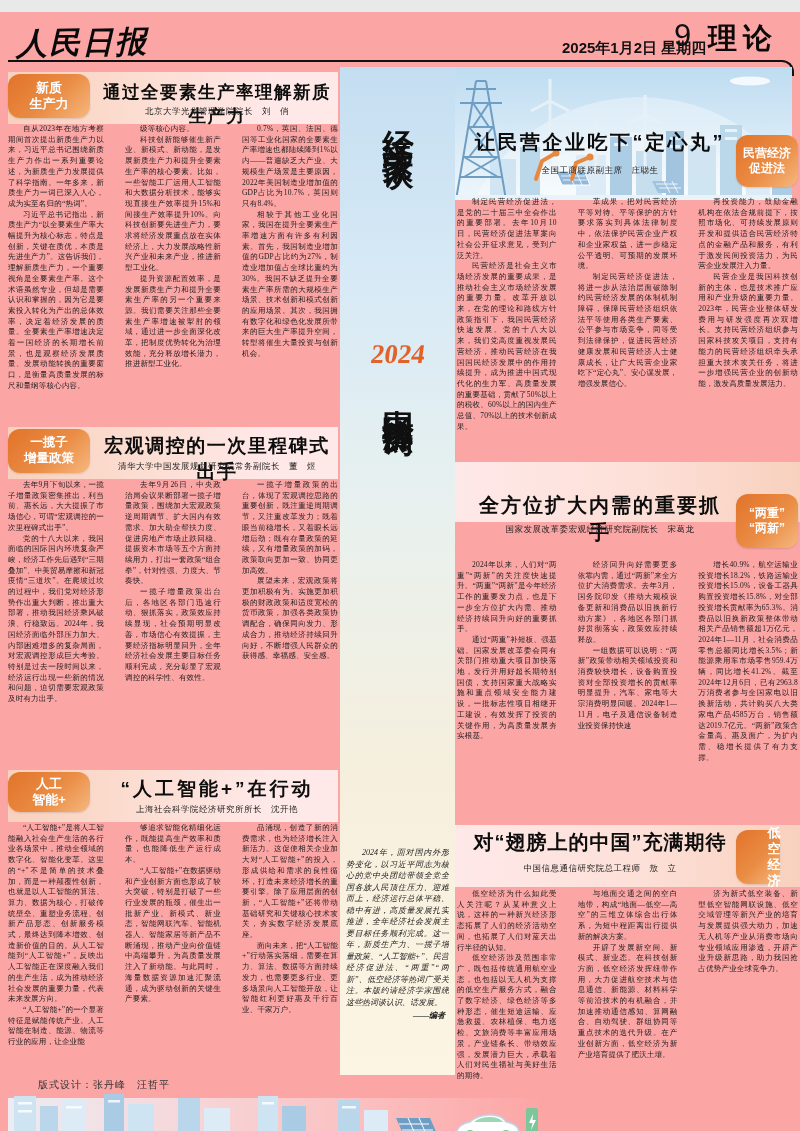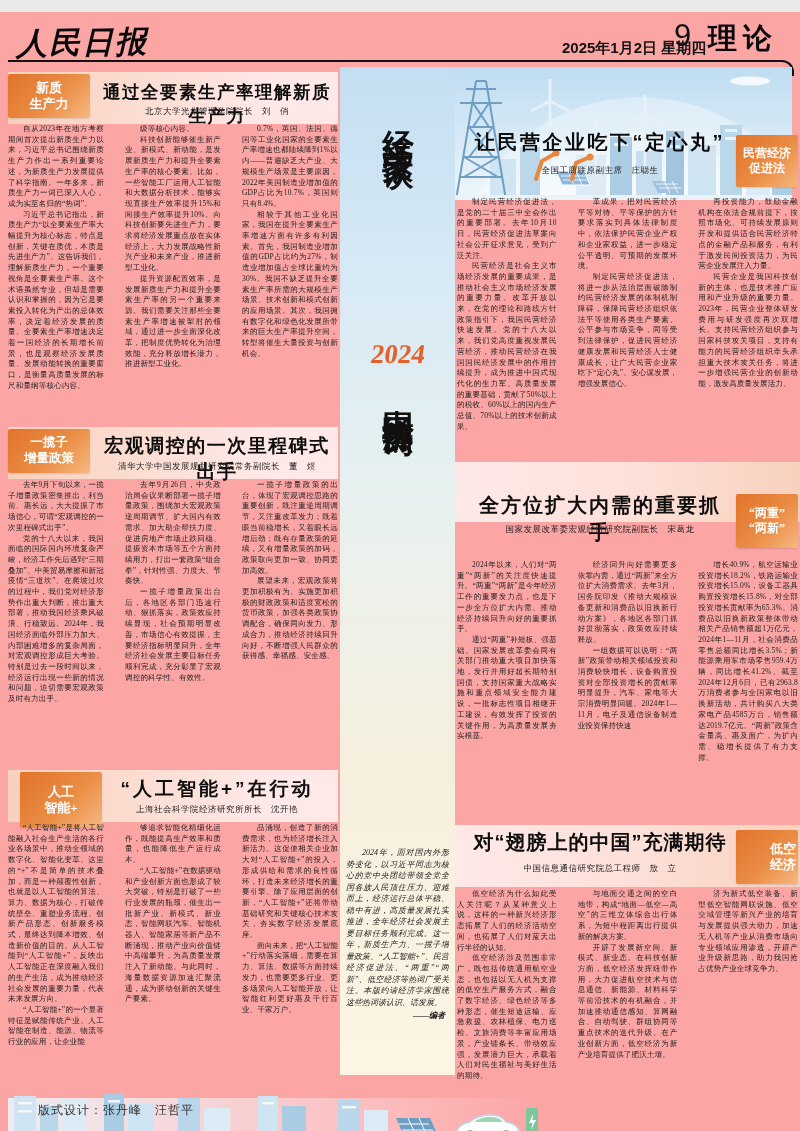--- a/index.html
+++ b/index.html
@@ -14,23 +14,23 @@
               font-family:"Liberation Sans", sans-serif; }
   .pageno   { position:absolute; left:674px; top:6px; font-size:31px; color:#111; font-family:"Liberation Sans", sans-serif; }
   .section-name { position:absolute; left:708px; top:7px; font-size:29px; font-weight:900; letter-spacing:6px; color:#0a0a0a;
               font-family:"Liberation Sans", sans-serif; }
   .head-rule { position:absolute; left:8px; top:48px; width:786px; height:16px;
                border-top:2.5px solid #111; border-right:2.5px solid #111; border-top-right-radius:12px; }
 
   
   .art { position:absolute; }
   .tagbox { position:absolute; background:linear-gradient(135deg,#e2732a 0%,#ea8c44 55%,#f6b87f 100%);
-            color:#fff; font-weight:bold; font-family:Liberation Serif, serif; text-align:center;
+            color:#fff; font-weight:bold; font-family:Liberation Sans, sans-serif; text-align:center;
             white-space:pre-line; display:flex; align-items:center; justify-content:center;
-            border-radius:2px; line-height:1.25; box-shadow:0 1px 2px rgba(0,0,0,.12); }
+            border-radius:12px; line-height:1.25; box-shadow:0 1px 2px rgba(0,0,0,.12); }
   .headwash { position:absolute; left:0; top:0; right:0; height:52px;
               background:linear-gradient(90deg, #f7dfc6 0%, #fbeedd 35%, #ffffff 80%); opacity:.75; }
   .a-title { position:absolute; font-family:"Liberation Sans", sans-serif; font-weight:900; color:#0d0d0d;
              text-align:center; letter-spacing:1.5px; }
   .a-byline { position:absolute; font-size:8.5px; color:#222; text-align:center; letter-spacing:.5px;
               font-family:"Liberation Serif", serif; }
   .cols { position:absolute; display:flex; gap:21px; overflow:hidden; }
   .col { flex:1 1 0; overflow:hidden; }
   .col p { font-size:7.5px; line-height:10.7px; color:#1c1c1c; text-align:justify; text-indent:2em;
            letter-spacing:.2px; }
@@ -44,21 +44,21 @@
   .v2 { top:272px; writing-mode:horizontal-tb; transform:translateX(-50%) skewX(-8deg); font-size:27px;
         font-weight:900; color:#e2622b; font-family:"Liberation Serif", serif; position:absolute; left:50%; }
   .v3 { top:318px; font-size:31px; letter-spacing:3px; }
   .ed-note { position:absolute; left:6px; top:780px; width:103px; height:226px; overflow:hidden; }
   .ed-note p { font-size:8px; line-height:11.5px; font-style:italic; color:#222; text-align:justify; text-indent:2em; }
   .ed-sign { text-align:right; font-style:italic; font-size:8px; color:#222; padding-right:4px; margin-top:2px;font-weight:bold; }
 
   
   .illus-top { position:absolute; left:340px; top:55px; width:452px; height:133px; }
   .illus-bottom { position:absolute; left:8px; top:1078px; width:535px; height:51px; }
-  .credit { position:absolute; left:38px; top:1090px; font-size:12px; color:#333; letter-spacing:1px; z-index:5; }
+  .credit { position:absolute; left:38px; top:1066px; font-size:10px; color:#333; letter-spacing:1px; z-index:5; }
 
   svg { display:block; }
 </style>
 </head>
 <body>
 
 <div class="page">
 
   <div class="masthead">人民日报</div>
   <div class="dateline">2025年1月2日  星期四</div>
@@ -184,21 +184,21 @@
       </div>
       <div class="col">
         <p>一揽子增量政策的出台，体现了宏观调控思路的重要创新，既注重逆周期调节，又注重改革发力；既着眼当前稳增长，又着眼长远增后劲；既有存量政策的延续，又有增量政策的加码，政策取向更加一致、协同更加高效。</p>
         <p>展望未来，宏观政策将更加积极有为。实施更加积极的财政政策和适度宽松的货币政策，加强各类政策协调配合，确保同向发力、形成合力，推动经济持续回升向好，不断增强人民群众的获得感、幸福感、安全感。</p>
       </div>
     </div>
   </section>
 
   <section class="art" style="left:8px; top:758px; width:330px; height:327px;">
     <div class="headwash"></div>
-    <div class="tagbox" style="left:12px; top:2px; width:82px; height:56px; font-size:13px;">人工
+    <div class="tagbox" style="left:0; top:2px; width:82px; height:40px; font-size:13px;">人工
 智能+</div>
     <div class="a-title" style="left:88px; top:6px; width:242px; font-size:19px; letter-spacing:3px;">“人工智能+”在行动</div>
     <div class="a-byline" style="left:88px; top:34px; width:242px;">上海社会科学院经济研究所所长　沈开艳</div>
     <div class="cols" style="left:0; top:53px; width:330px; height:272px;">
       <div class="col">
         <p>“人工智能+”是将人工智能融入社会生产生活的各行业各场景中，推动全领域的数字化、智能化变革。这里的“+”不是简单的技术叠加，而是一种颠覆性创新，也就是以人工智能的算法、算力、数据为核心，打破传统壁垒、重塑业务流程、创新产品形态、创新服务模式，最终达到降本增效、创造新价值的目的。从人工智能到“人工智能+”，反映出人工智能正在深度融入我们的生产生活，成为推动经济社会发展的重要力量，代表未来发展方向。</p>
         <p>“人工智能+”的一个显著特征是赋能传统产业。人工智能在制造、能源、物流等行业的应用，让企业能</p>
       </div>
       <div class="col">
         <p>够追求智能化精细化运作，既能提高生产效率和质量，也能降低生产运行成本。</p>
@@ -250,21 +250,21 @@
       <div class="col">
         <p>增长40.9%，航空运输业投资增长18.2%，铁路运输业投资增长15.0%，设备工器具购置投资增长15.8%，对全部投资增长贡献率为65.3%。消费品以旧换新政策整体带动相关产品销售额超1万亿元，2024年1—11月，社会消费品零售总额同比增长3.5%；新能源乘用车市场零售959.4万辆，同比增长41.2%。截至2024年12月6日，已有2963.8万消费者参与全国家电以旧换新活动，共计购买八大类家电产品4585万台，销售额达2019.7亿元。“两新”政策含金量高、惠及面广，为扩内需、稳增长提供了有力支撑。</p>
       </div>
     </div>
   </section>
 
   <section class="art" style="left:455px; top:813px; width:345px; height:315px;">
     <div class="headwash" style="height:62px; background:linear-gradient(90deg,#ffffff 0%,#fdf3e8 55%,#f7dfc6 100%);"></div>
     <div class="a-title" style="left:15px; top:4px; width:260px; font-size:20px; letter-spacing:1px;">对“翅膀上的中国”充满期待</div>
     <div class="a-byline" style="left:15px; top:38px; width:260px;">中国信息通信研究院总工程师　敖　立</div>
-    <div class="tagbox" style="left:281px; top:5px; width:62px; height:54px; font-size:13px;padding-left:32px;">低空
+    <div class="tagbox" style="left:281px; top:5px; width:44px; height:54px; font-size:13px;padding-left:32px;">低空
 经济</div>
     <div class="cols" style="left:2px; top:64px; width:341px; height:248px;">
       <div class="col">
         <p>低空经济为什么如此受人关注呢？从某种意义上说，这样的一种新兴经济形态拓展了人们的经济活动空间，也拓展了人们对蓝天出行半径的认知。</p>
         <p>低空经济涉及范围非常广，既包括传统通用航空业态，也包括以无人机为支撑的低空生产服务方式，融合了数字经济、绿色经济等多种形态，催生短途运输、应急救援、农林植保、电力巡检、文旅消费等丰富应用场景，产业链条长、带动效应强，发展潜力巨大，承载着人们对民生福祉与美好生活的期待。</p>
       </div>
       <div class="col">
         <p>与地面交通之间的空白地带，构成“地面—低空—高空”的三维立体综合出行体系，为短中程距离出行提供新的解决方案。</p>
         <p>开辟了发展新空间、新模式、新业态。在科技创新方面，低空经济发挥纽带作用，大力促进航空技术与信息通信、新能源、材料科学等前沿技术的有机融合，并加速推动通信感知、算网融合、自动驾驶、群组协同等重点技术的迭代升级。在产业创新方面，低空经济为新产业培育提供了肥沃土壤。</p>
       </div>

